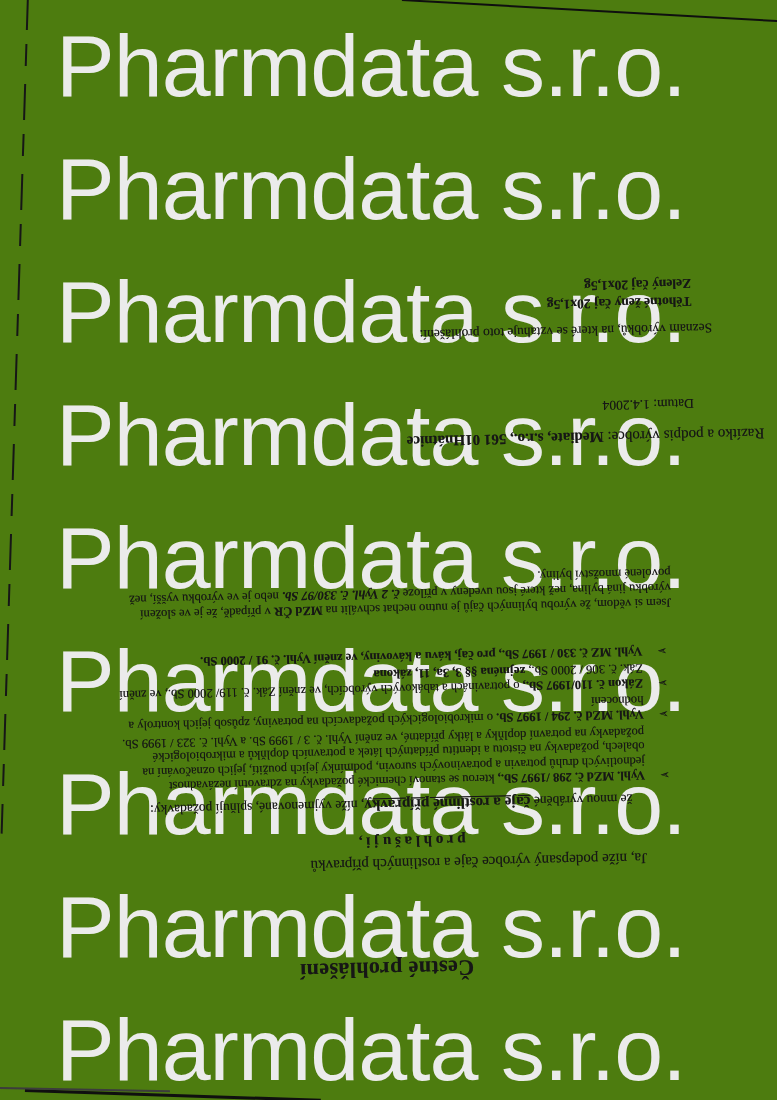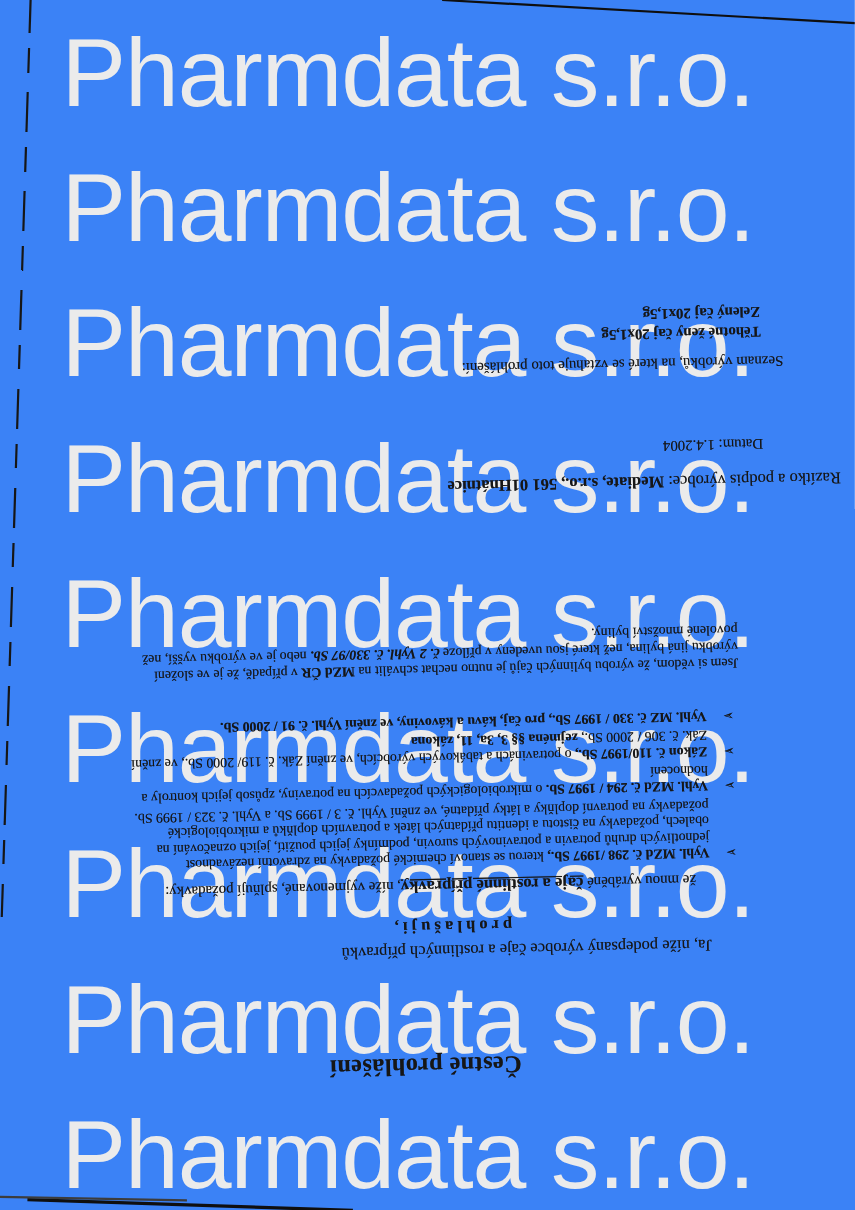--- a/index.html
+++ b/index.html
@@ -1,17 +1,17 @@
 <!DOCTYPE html>
 <html><head>
 <meta charset="utf-8">
 <style>
   html,body{margin:0;padding:0;}
   body{background:#ffffff;font-family:"Liberation Serif", serif;}
-  #page{position:relative;width:777px;height:1100px;background:#3b82f6;overflow:hidden;}
+  #page{position:relative;width:777px;height:1100px;background:#4d7c0f;overflow:hidden;}
 
   
   #watermarks{position:absolute;inset:0;z-index:1;}
   .watermark-row{
     position:absolute;left:56px;width:720px;
     font-family:"Liberation Sans", sans-serif;
     font-size:88px;line-height:1;letter-spacing:-1px;
     color:#ebebeb;white-space:nowrap;
   }
 

